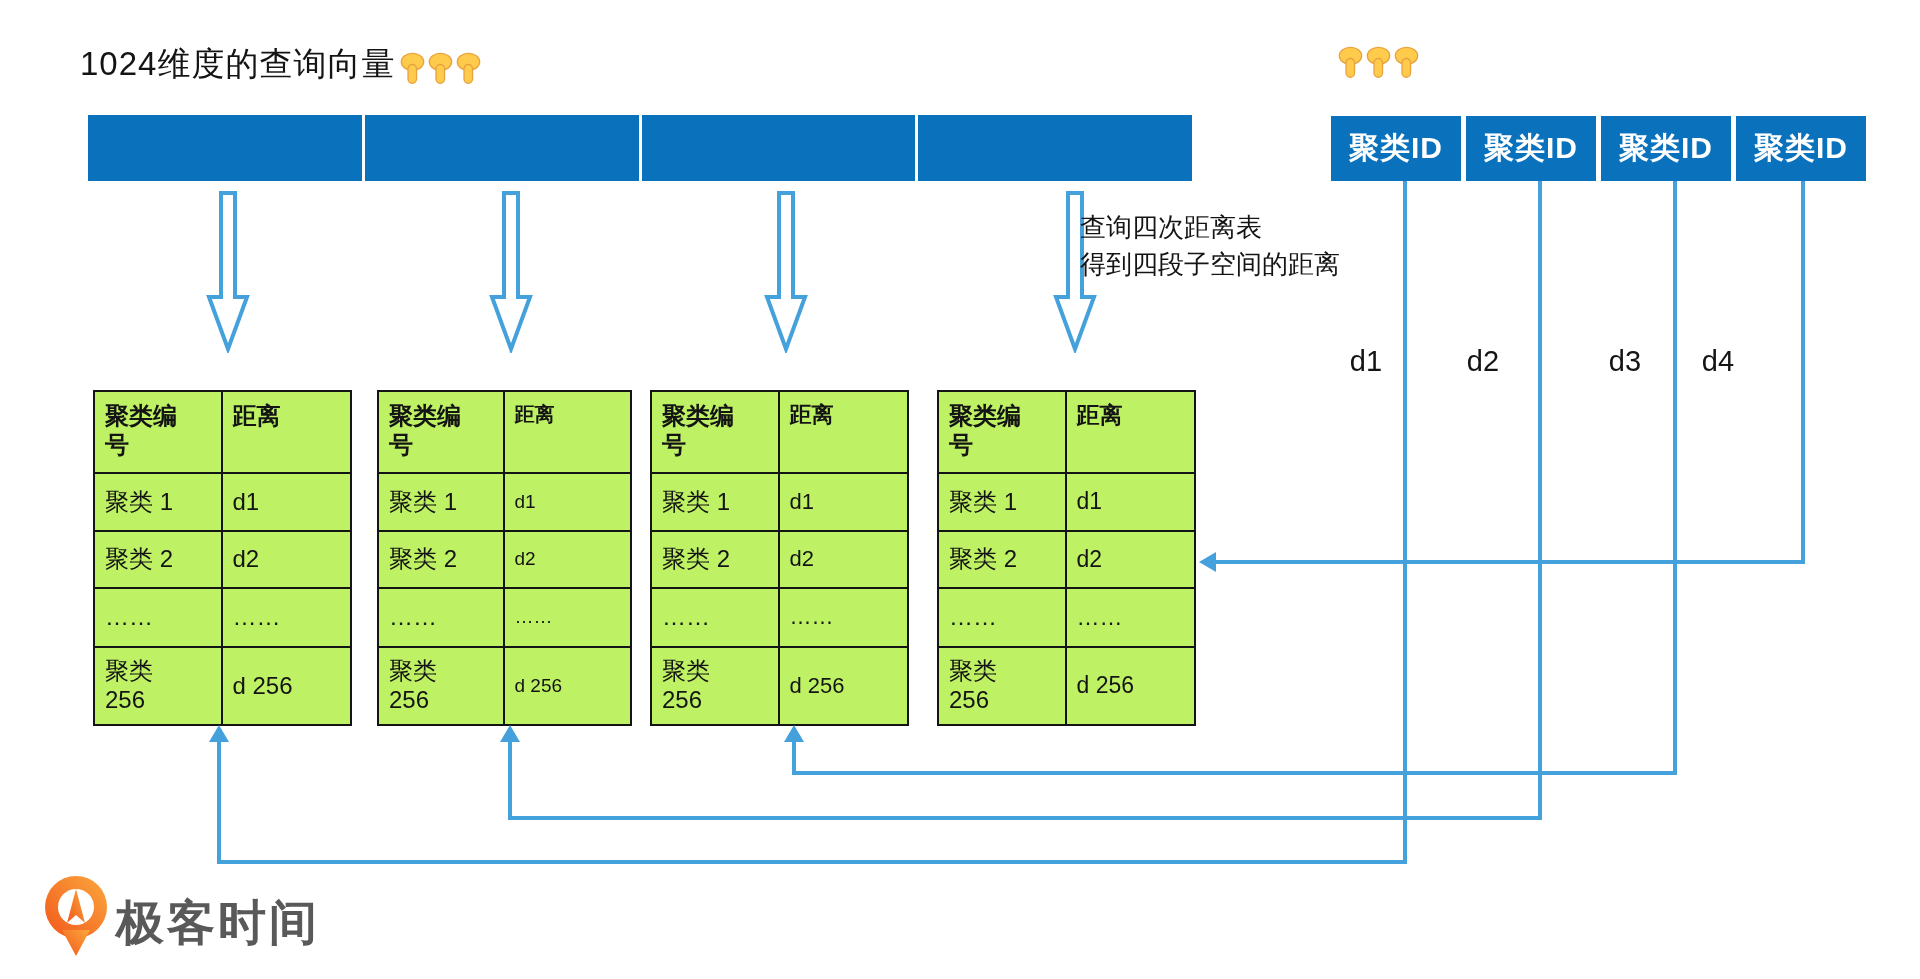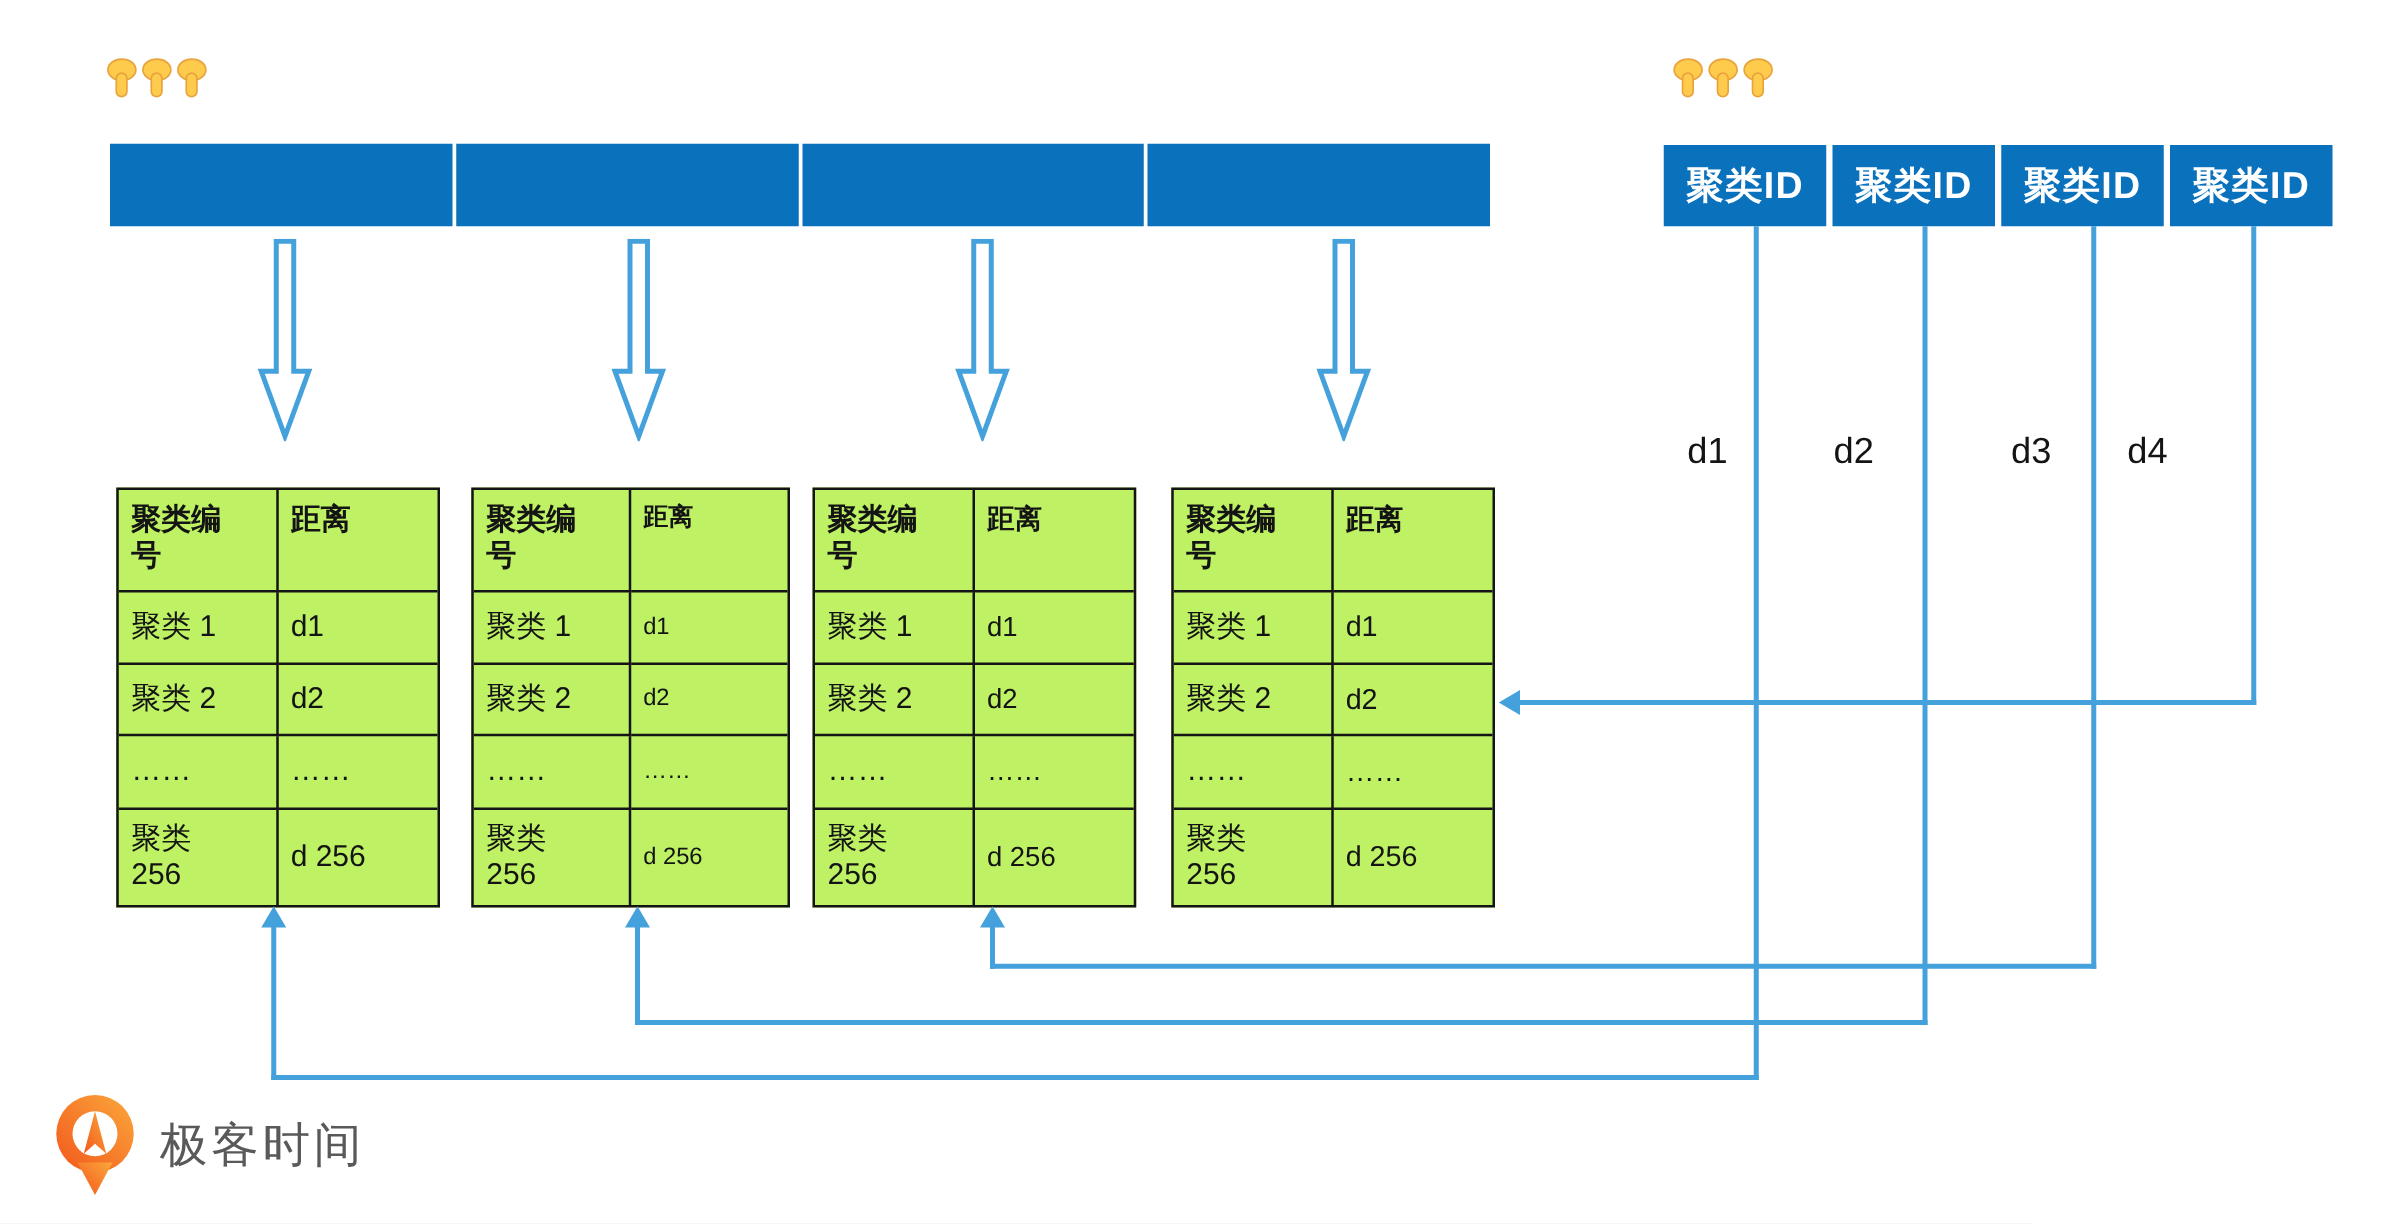--- a/index.html
+++ b/index.html
@@ -60,29 +60,30 @@
   .cline{position:absolute;background:var(--connector-blue);}
   .arrow-up{position:absolute;width:0;height:0;
     border-left:10px solid transparent;border-right:10px solid transparent;
     border-bottom:17px solid var(--connector-blue);}
   .arrow-left{position:absolute;width:0;height:0;
     border-top:10px solid transparent;border-bottom:10px solid transparent;
     border-right:17px solid var(--connector-blue);}
 
   
   .logo{position:absolute;left:42px;top:874px;display:flex;align-items:flex-start;}
-  .logo-text{position:absolute;left:116px;top:891px;font-size:38px;font-weight:400;
-    color:var(--logo-gray);letter-spacing:3px;white-space:nowrap;margin-left:12px;}
+  .logo-text{position:absolute;left:116px;top:891px;font-size:48px;font-weight:700;
+    color:var(--logo-gray);letter-spacing:3px;white-space:nowrap;}
 </style>
 </head>
 <body>
 
 <div class="stage">
 
   <div class="title title-left">
+    <span>1024维度的查询向量</span>
     <span class="hands" aria-label="👇👇👇">
         <span class="hand-icon">
           <svg width="27" height="34" viewBox="0 0 30 38">
             <ellipse cx="15" cy="11" rx="12.5" ry="9.5" fill="#FFCB4C" stroke="#E8A33D" stroke-width="1.5"></ellipse>
             <rect x="10" y="14" width="9.5" height="21" rx="4.7" fill="#FFCB4C" stroke="#E8A33D" stroke-width="1.5"></rect>
           </svg>
         </span>
         <span class="hand-icon">
           <svg width="27" height="34" viewBox="0 0 30 38">
             <ellipse cx="15" cy="11" rx="12.5" ry="9.5" fill="#FFCB4C" stroke="#E8A33D" stroke-width="1.5"></ellipse>
@@ -140,20 +141,24 @@
   <span class="outline-arrow" style="left:489px"><svg width="44" height="162" viewBox="0 0 44 162">
         <path d="M15 2 H29 V106 H41 L22 158 L3 106 H15 Z" fill="#ffffff" stroke="currentColor" stroke-width="4" stroke-linejoin="miter"></path>
       </svg></span>
   <span class="outline-arrow" style="left:764px"><svg width="44" height="162" viewBox="0 0 44 162">
         <path d="M15 2 H29 V106 H41 L22 158 L3 106 H15 Z" fill="#ffffff" stroke="currentColor" stroke-width="4" stroke-linejoin="miter"></path>
       </svg></span>
   <span class="outline-arrow" style="left:1053px"><svg width="44" height="162" viewBox="0 0 44 162">
         <path d="M15 2 H29 V106 H41 L22 158 L3 106 H15 Z" fill="#ffffff" stroke="currentColor" stroke-width="4" stroke-linejoin="miter"></path>
       </svg></span>
 
+  <div class="annotation">
+    <div>查询四次距离表</div>
+    <div>得到四段子空间的距离</div>
+  </div>
 
   <span class="dlabel" style="left:1326px">d1</span>
   <span class="dlabel" style="left:1443px">d2</span>
   <span class="dlabel" style="left:1585px">d3</span>
   <span class="dlabel" style="left:1678px">d4</span>
 
   <div id="tables">
       <div class="dtable t1" style="left: 93px; width: 259px;">
         <div class="cell col1 header">聚类编
 号</div>

